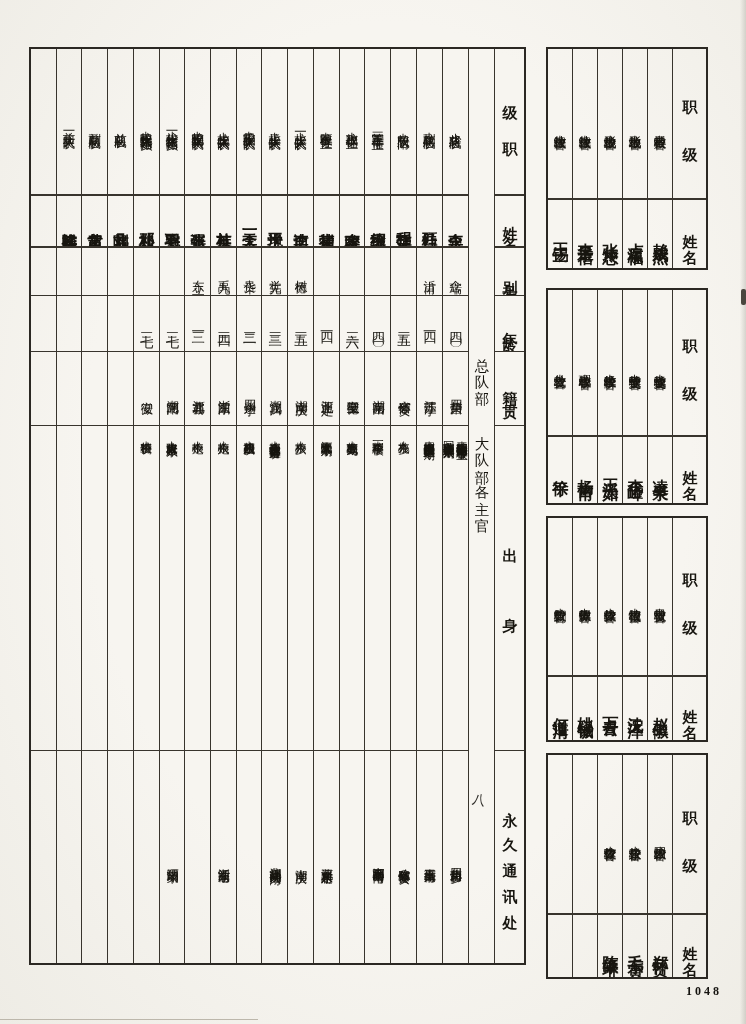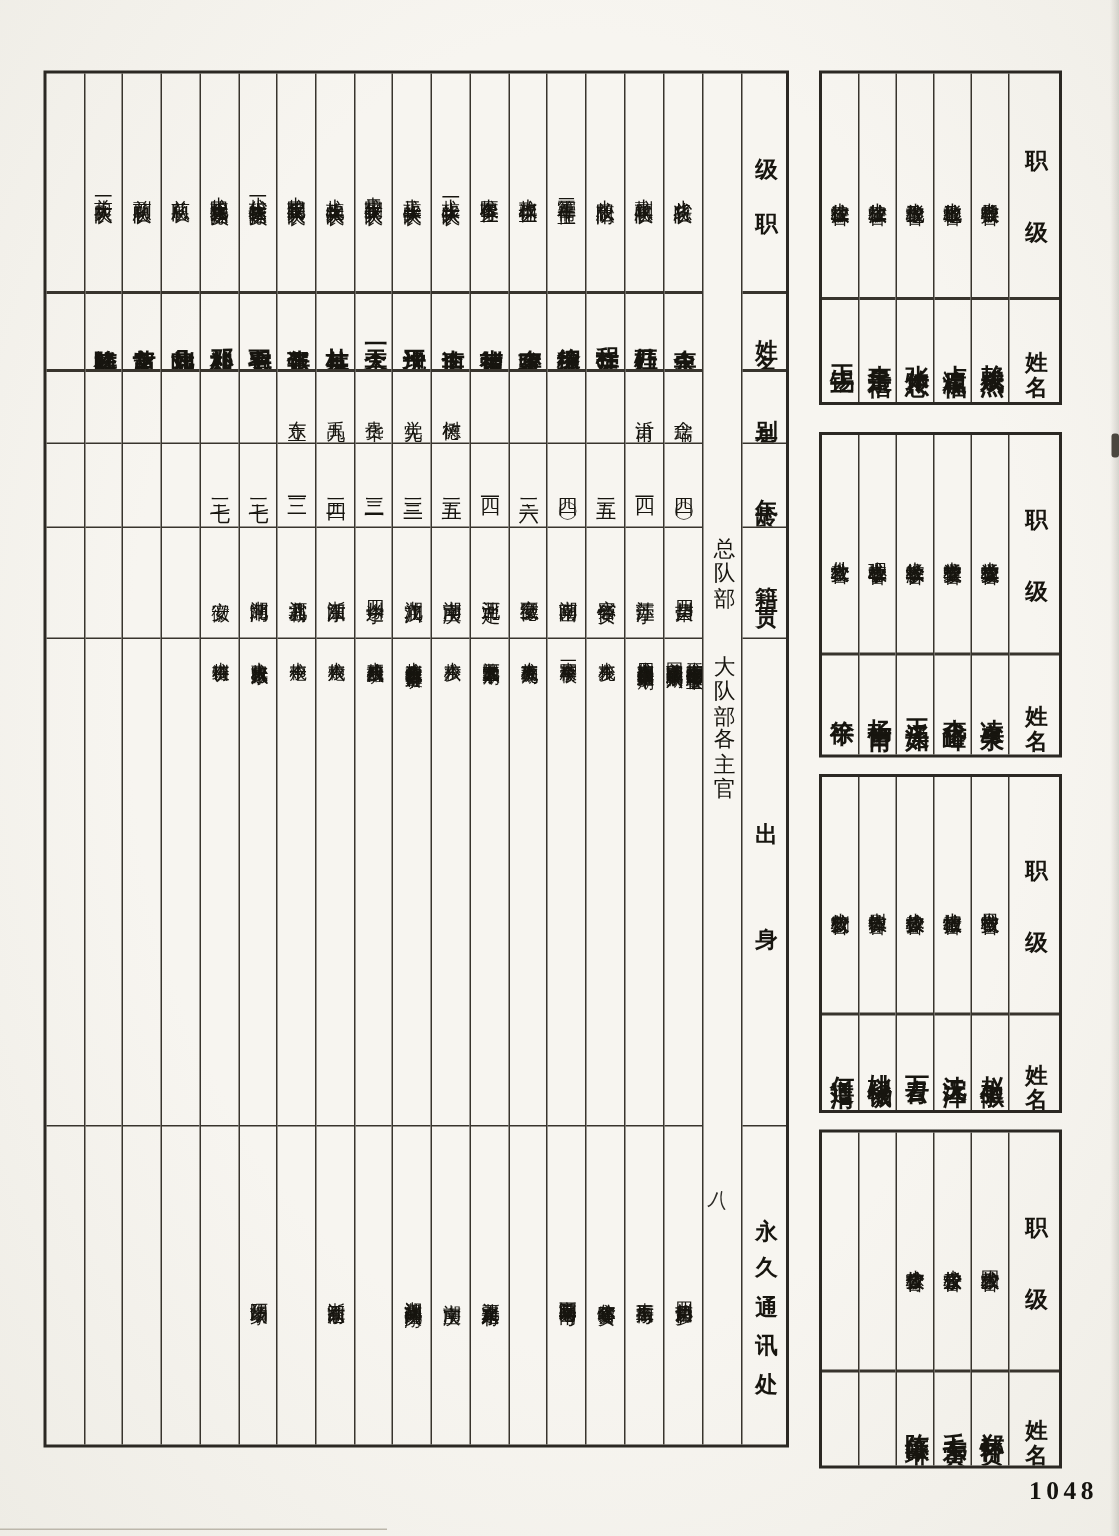--- a/index.html
+++ b/index.html
@@ -65,21 +65,21 @@
   .st-2 .top-band{height:157px;} .st-3 .top-band{height:158px;}
   .bot-band{flex:1;border-top:2px solid #38342d;}
   .srank{flex-direction:column;justify-content:center;align-items:flex-start;
          padding-top:6px;font-size:12.5px;line-height:1.12;letter-spacing:0.5px;align-items:center;}
   .sname{font-weight:bold;font-size:16px;letter-spacing:3px;}
   .shl{font-size:15px;font-weight:bold;}
   .shl-rank{letter-spacing:46px;padding-top:23px;}
   .shl-name{letter-spacing:16px;padding-top:8px;}
 
   
-  .page-number{position:absolute;left:686px;top:984px;font-size:17px;font-weight:bold;
+  .page-number{position:absolute;left:686px;top:984px;font-size:12px;font-weight:bold;
       letter-spacing:3px;color:#15130f;}
   .edge-shade{position:absolute;right:0;top:0;width:6px;height:100%;
       background:linear-gradient(to left,rgba(90,85,75,.20),rgba(90,85,75,0));}
   .blob{position:absolute;left:741px;top:289px;width:5px;height:16px;background:#4a463e;border-radius:2px;}
   .bottom-line{position:absolute;left:0;top:1019px;width:258px;height:1px;background:#bcb7ab;}
 </style>
 </head>
 <body>
 
 <div class="page">

